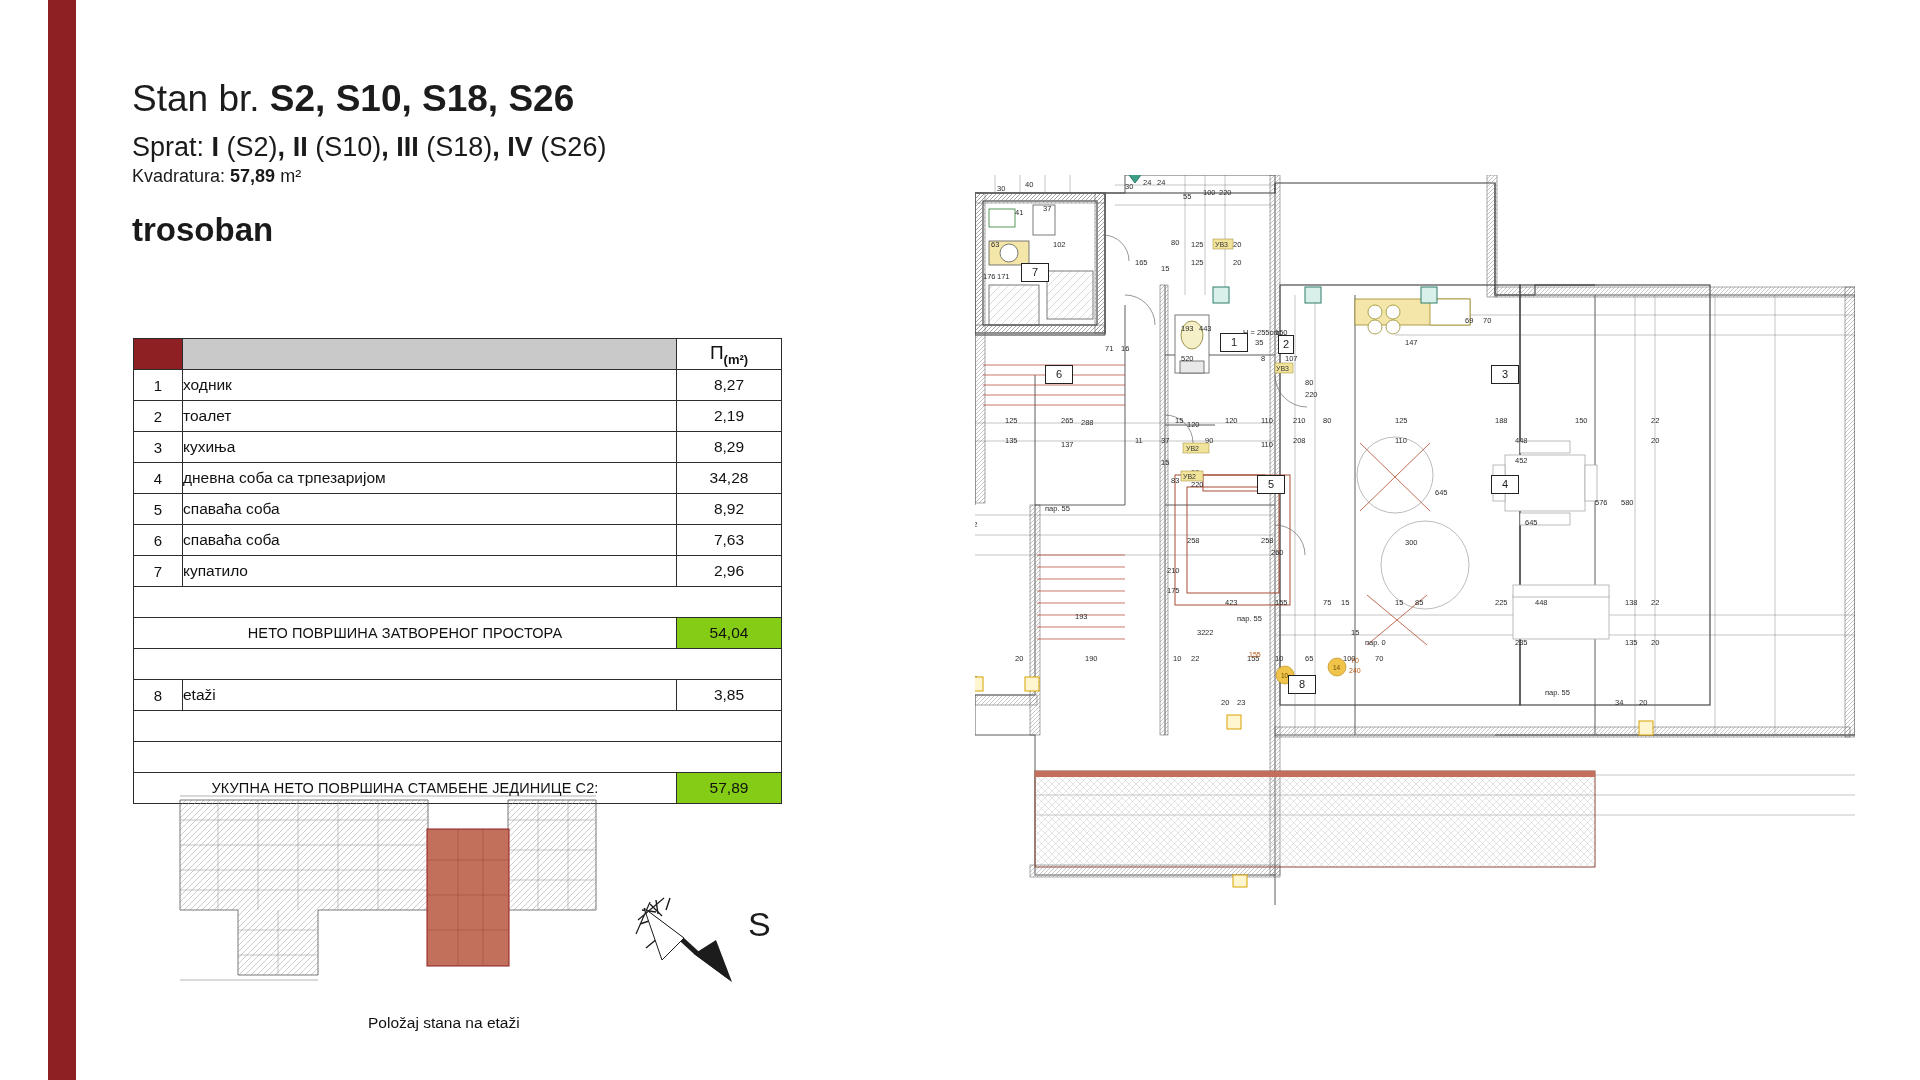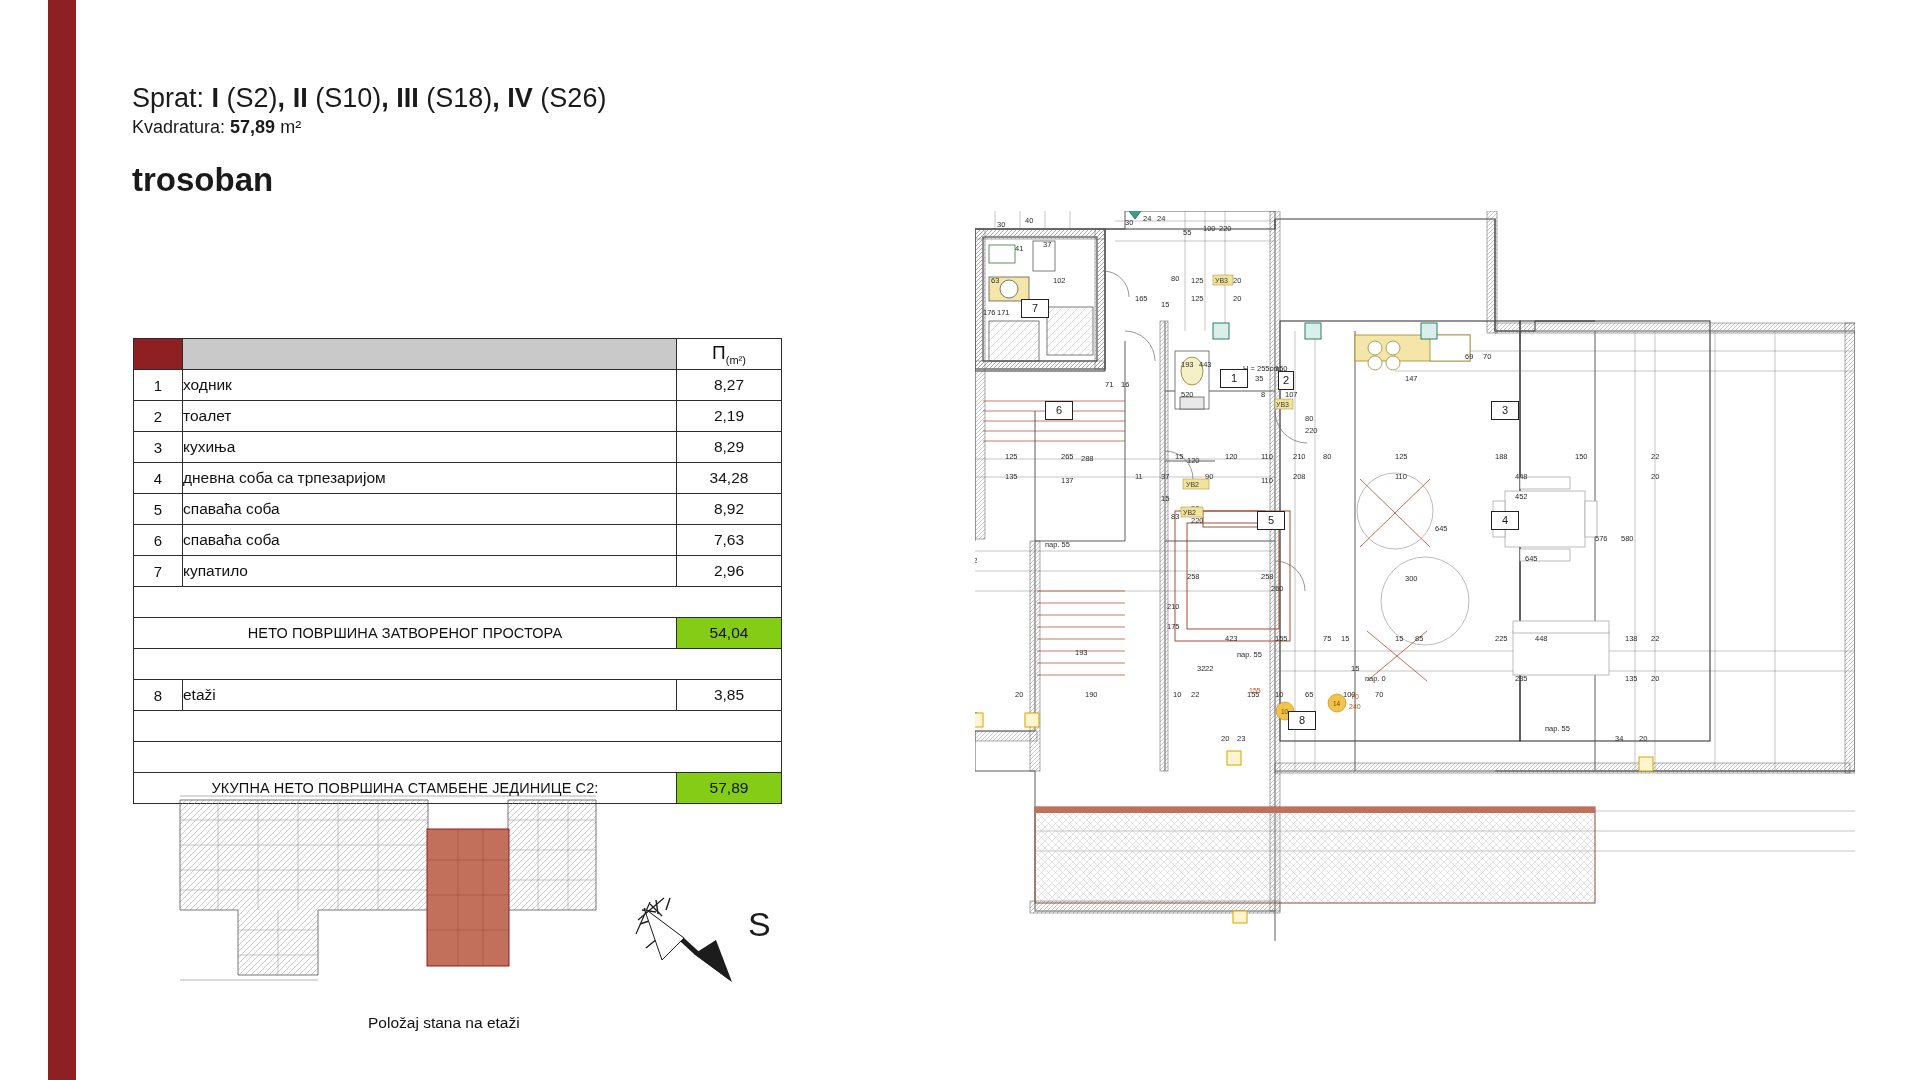--- a/index.html
+++ b/index.html
@@ -36,21 +36,21 @@
     line-height: 1.12;
     color: #1c1c1c;
     white-space: nowrap;
   }
   .title-line .light { font-weight: 400; }
   .title-line .bold  { font-weight: 700; }
 
   .sub-line {
     font-size: 27px;
     line-height: 1.25;
-    margin-top: 4px;
+    margin-top: 12px;
     white-space: nowrap;
   }
   .sub-line .bold { font-weight: 700; }
   .sub-line .light { font-weight: 400; }
 
   .kv-line {
     font-size: 18px;
     line-height: 1.25;
     white-space: nowrap;
   }
@@ -82,21 +82,21 @@
   }
   .c-swatch { width: 48px; background: #8e1f22; border: 1px solid #2c2c2c; }
   .c-head-mid { background: #c9c9c9; }
   .c-head-right {
     background: #ffffff;
     width: 104px;
     text-align: center;
     font-size: 19px;
     font-weight: 700;
   }
-  .c-head-right .unit { font-size: 11px; font-weight: 400; vertical-align: sub; }
+  .c-head-right .unit { font-size: 13px; font-weight: 700; vertical-align: sub; }
   .c-num {
     width: 48px;
     text-align: center;
     font-size: 15px;
   }
   .c-name { padding-left: 10px; }
   .c-val {
     width: 104px;
     text-align: center;
   }
@@ -146,41 +146,44 @@
     color: #1c1c1c;
   }
 
   
   .plan {
     position: absolute;
     left: 975px;
     top: 175px;
     width: 880px;
     height: 730px;
-    margin-top: 36px;
   }
   .plan svg { display: block; }
 
   .room-tag {
     position: absolute;
     background: #ffffff;
     border: 1px solid #222;
     font-size: 11px;
     text-align: center;
     line-height: 16px;
     width: 26px;
     height: 17px;
   }
 </style>
 </head>
 <body>
 
 <div class="left-bar"></div>
 
 <div class="header">
+  <div class="title-line">
+    <span class="light">Stan br.</span>
+    <span class="bold">S2, S10, S18, S26</span>
+  </div>
   <div class="sub-line">
     <span class="light">Sprat:</span>
     <span class="bold">I</span>
     <span class="light">(S2)</span><span class="bold">,</span>
     <span class="bold">II</span>
     <span class="light">(S10)</span><span class="bold">,</span>
     <span class="bold">III</span>
     <span class="light">(S18)</span><span class="bold">,</span>
     <span class="bold">IV</span>
     <span class="light">(S26)</span>

